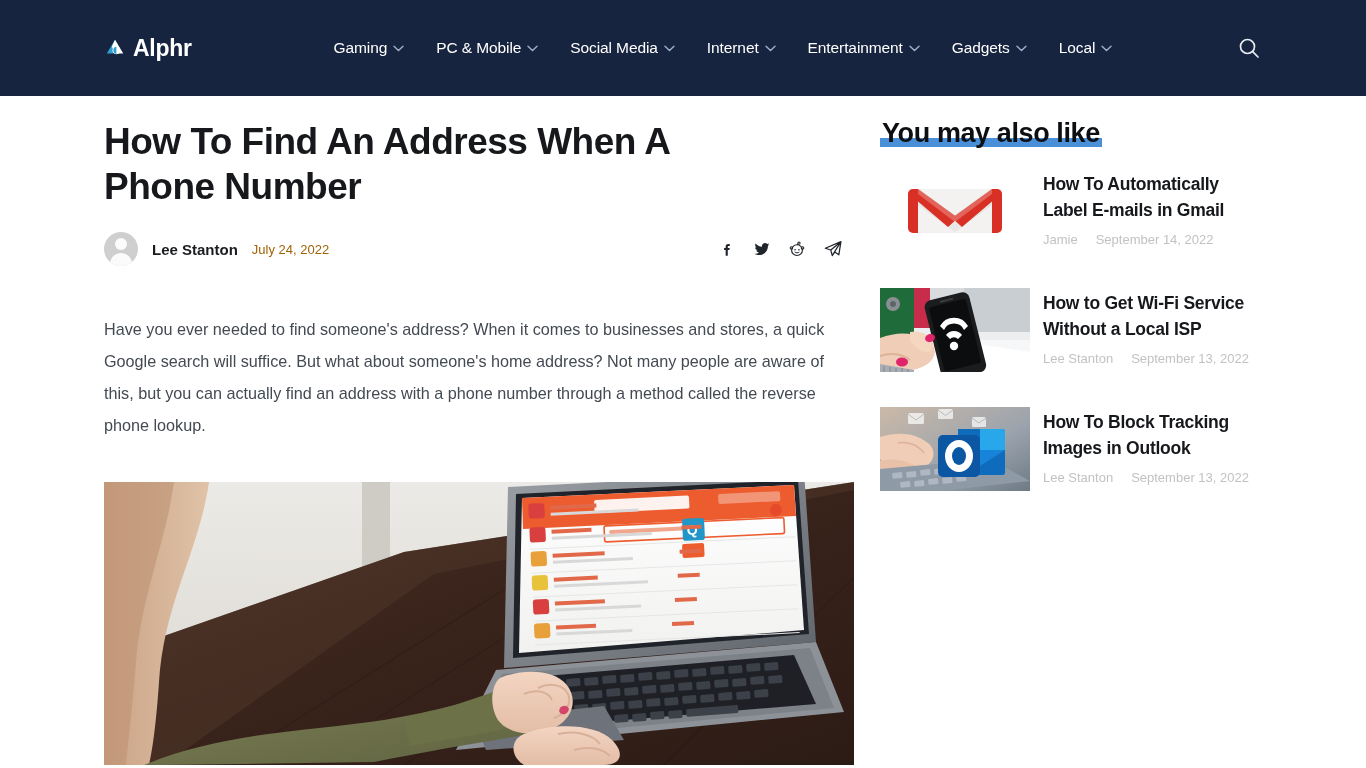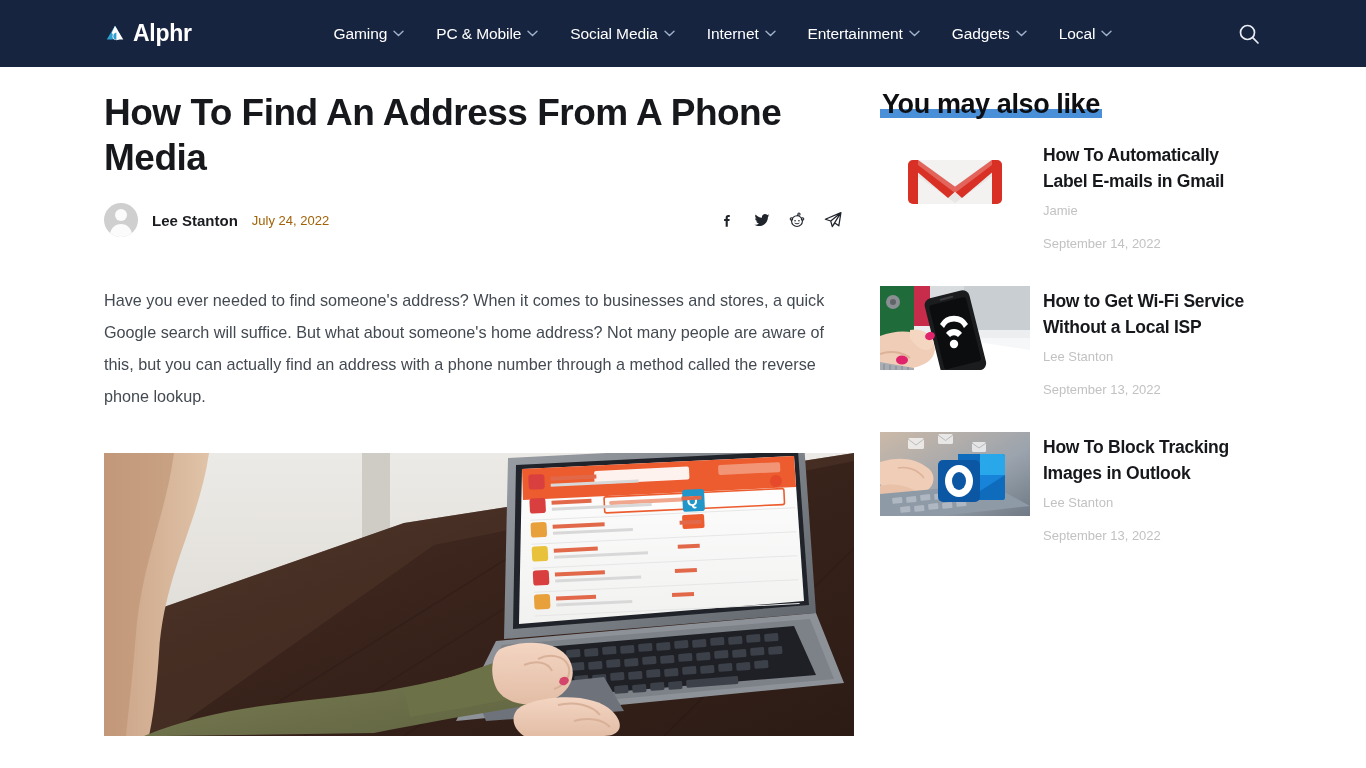--- a/index.html
+++ b/index.html
@@ -6,21 +6,21 @@
   html, body {
     width: 1366px; height: 768px;
     overflow: hidden;
     background: #ffffff;
     font-family: "Liberation Sans", sans-serif;
     -webkit-font-smoothing: antialiased;
   }
 
   
   .site-header {
-    height: 67px;
+    height: 96px;
     background: #17243f;
     display: flex;
     align-items: center;
     position: relative;
   }
   .logo-wrap {
     display: flex; align-items: center; gap: 7px;
     margin-left: 104px;
     cursor: pointer;
   }
@@ -199,21 +199,20 @@
     font-weight: 800;
     color: #16181c;
     letter-spacing: -0.25px;
   }
   .related-meta {
     margin-top: 9px;
     display: flex;
     gap: 18px;
     font-size: 13px;
     color: #c2c2c2;
-    flex-direction: column;
   }
 </style>
 </head>
 <body>
 
 <header class="site-header">
 
   <div class="logo-wrap">
     <span>
       <svg class="logo-mark" viewBox="0 0 24 24">
@@ -277,21 +276,21 @@
       <line x1="15.7" y1="15.7" x2="21" y2="21" stroke="#e8ecf3" stroke-width="1.7" stroke-linecap="round"></line>
     </svg>
   </div>
 </header>
 
 <div class="page">
 
   <main class="article-col">
 
 
-    <h1 class="article-title">How To Find An Address From A Phone Media</h1>
+    <h1 class="article-title">How To Find An Address When A Phone Number</h1>
 
     <div class="byline">
       <div class="avatar"></div>
       <span class="author-name">Lee Stanton</span>
       <span class="pub-date">July 24, 2022</span>
 
       <div class="share-row">
         <svg class="share-icon" width="17" height="17" viewBox="0 0 24 24">
           <path d="M15.2 4.2h-2.4c-2.1 0-3.4 1.3-3.4 3.4v2.2H7.2v2.9h2.2v8.1h3V12.7h2.3l.4-2.9h-2.7V8c0-.7.2-1.1 1.1-1.1h1.7V4.2z" fill="#20242b"></path>
         </svg>

